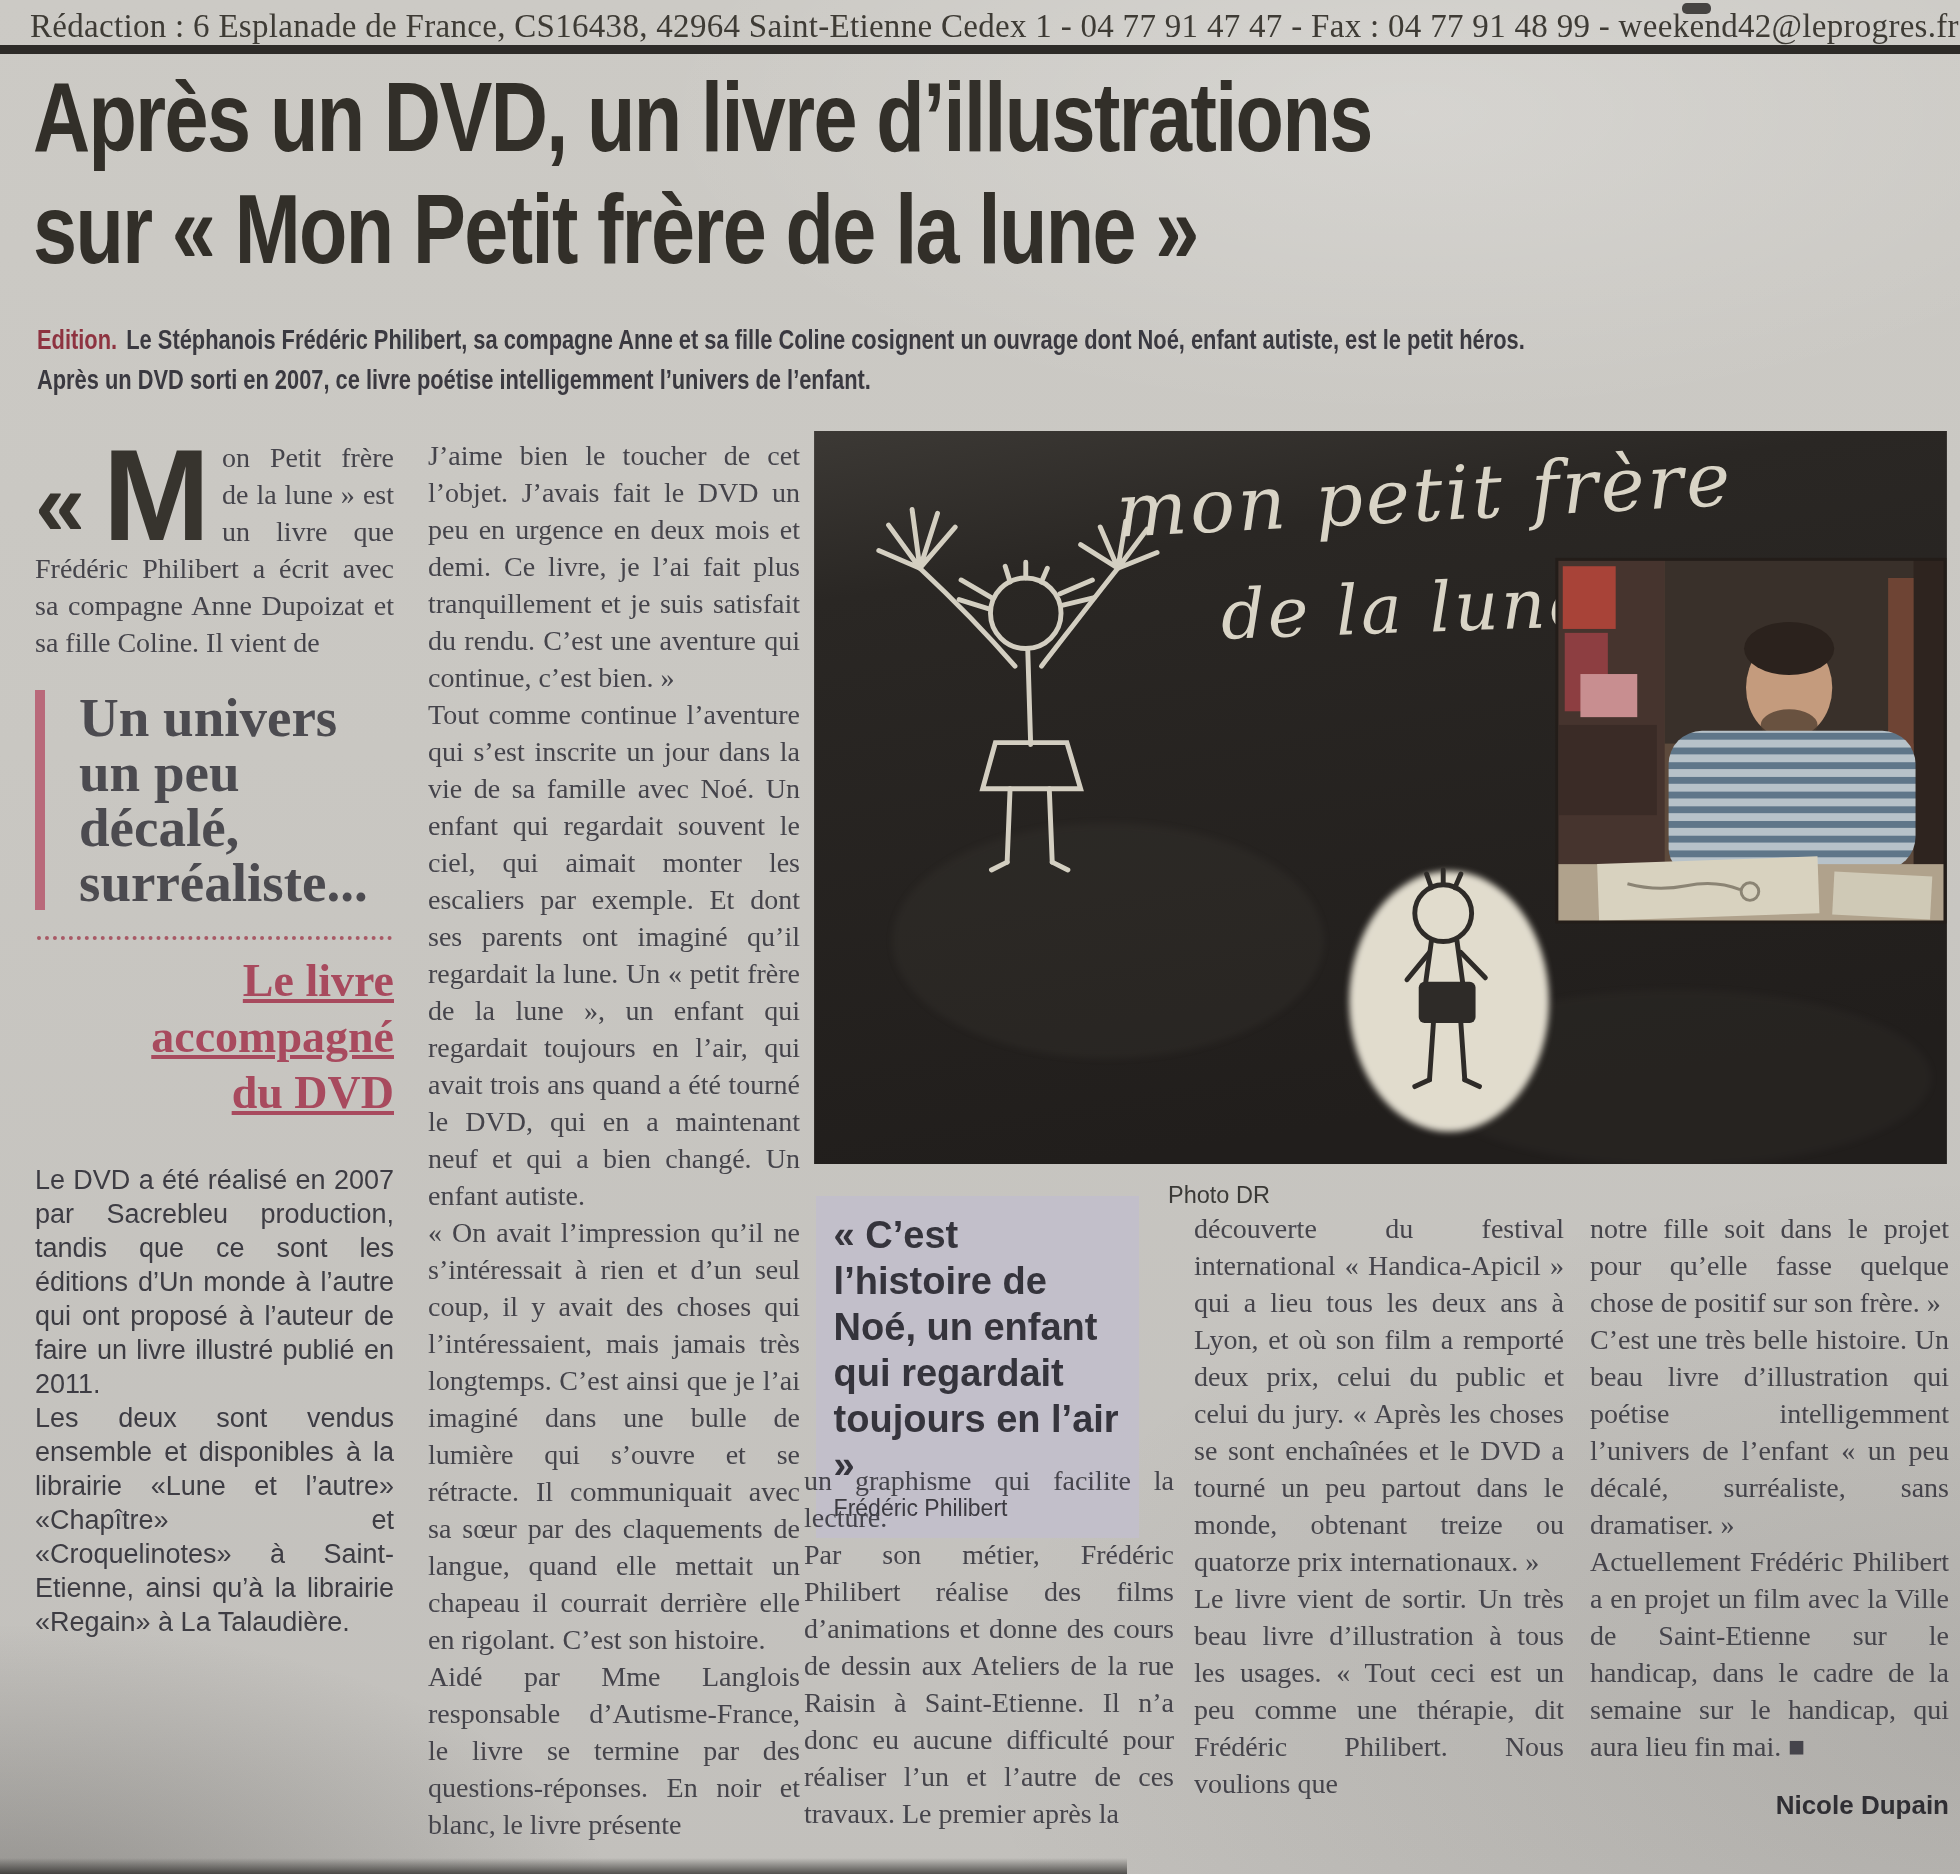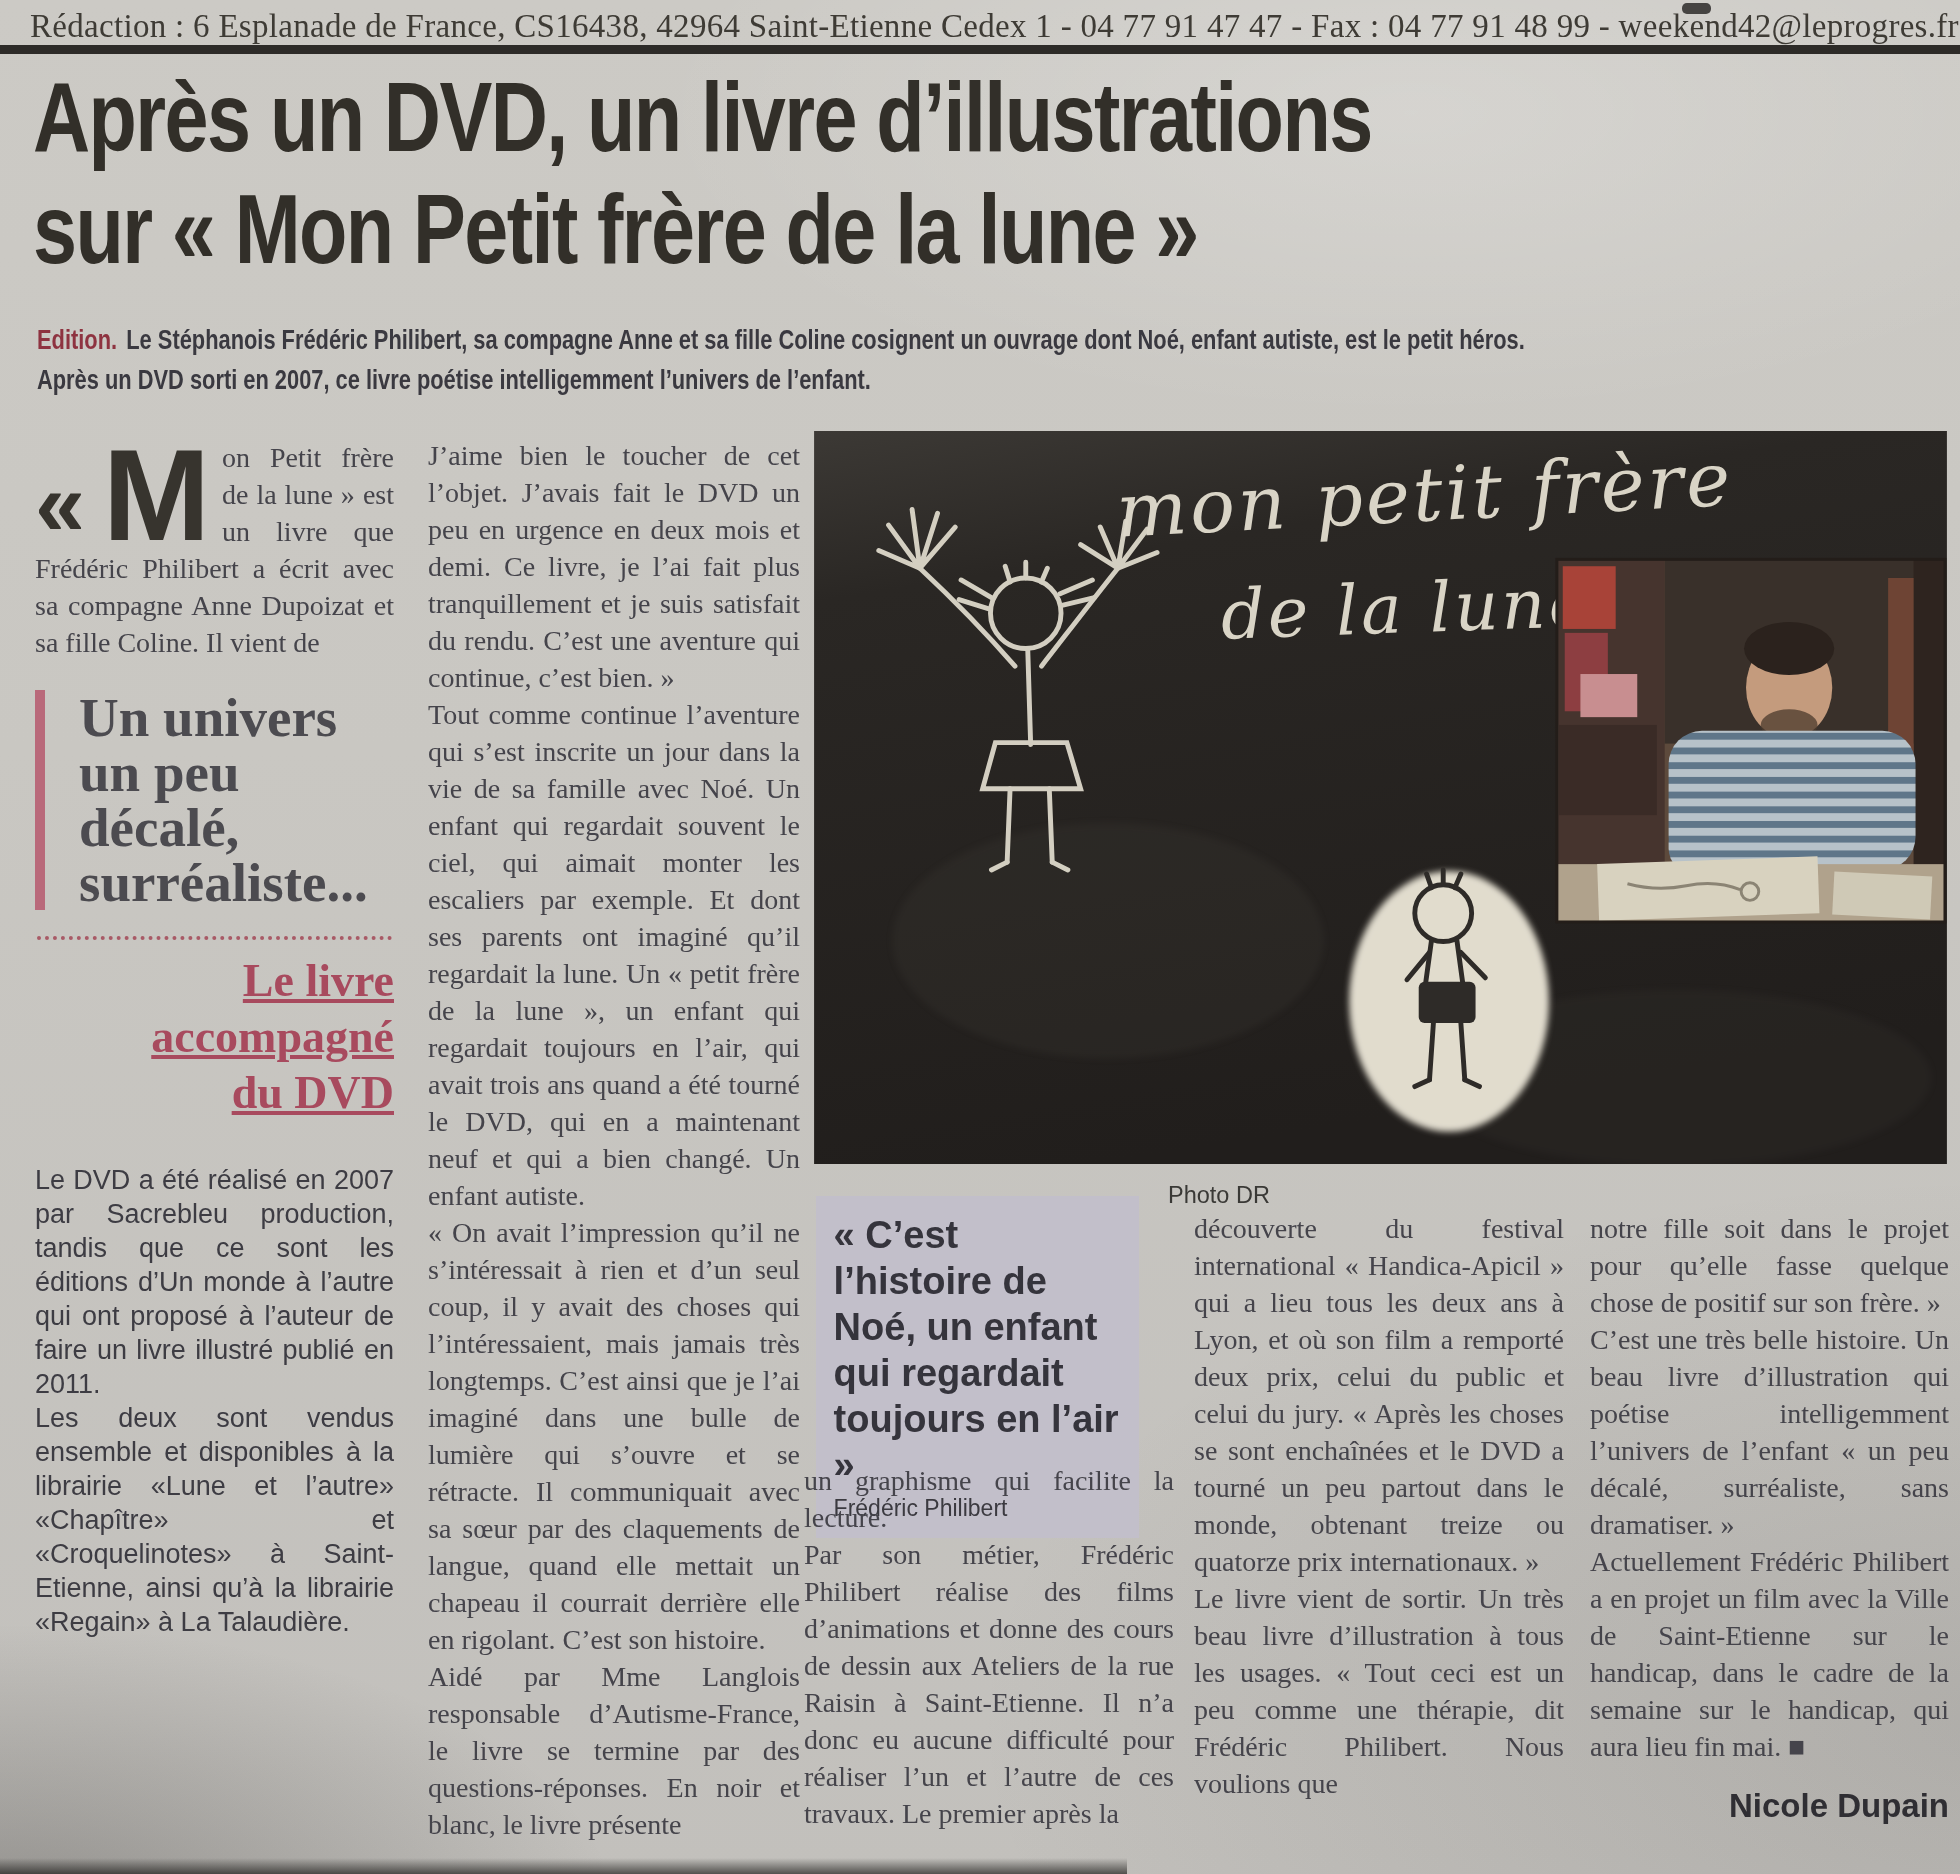--- a/index.html
+++ b/index.html
@@ -57,21 +57,21 @@
   .caption { position:absolute; left:1168px; top:1182px; font-family:"Liberation Sans", sans-serif;
     font-size:23.5px; color:#3a3936; }
 
   .pullquote { position:absolute; left:816px; top:1196px; width:292px; padding:15.7px 13.7px 15.7px 17.6px;
     background:#c2bfca; }
   .pullquote-text { font-family:"Liberation Sans", sans-serif; font-weight:700; font-size:38px;
     line-height:46px; color:#35343c; }
   .pullquote-attr { margin-top:7.8px; font-family:"Liberation Sans", sans-serif; font-size:23px; color:#3b3a40; }
 
   .byline { margin-top:21.6px; text-align:right; font-family:"Liberation Sans", sans-serif;
-    font-weight:700; font-size:33px; color:#2f2e33; }
+    font-weight:700; font-size:26px; color:#2f2e33; }
 
   .scan-bottom { position:absolute; left:0; bottom:0; width:1127px; height:15.7px;
     background:linear-gradient(to top, rgba(22,21,19,0.65), rgba(22,21,19,0)); }
   .scan-mark { position:absolute; left:1682px; top:2.9px; width:29px; height:10.8px;
     background:#2e2c2a; border-radius:4.9px; opacity:0.85; }
 </style>
 </head>
 <body>
 
 <div class="page">

